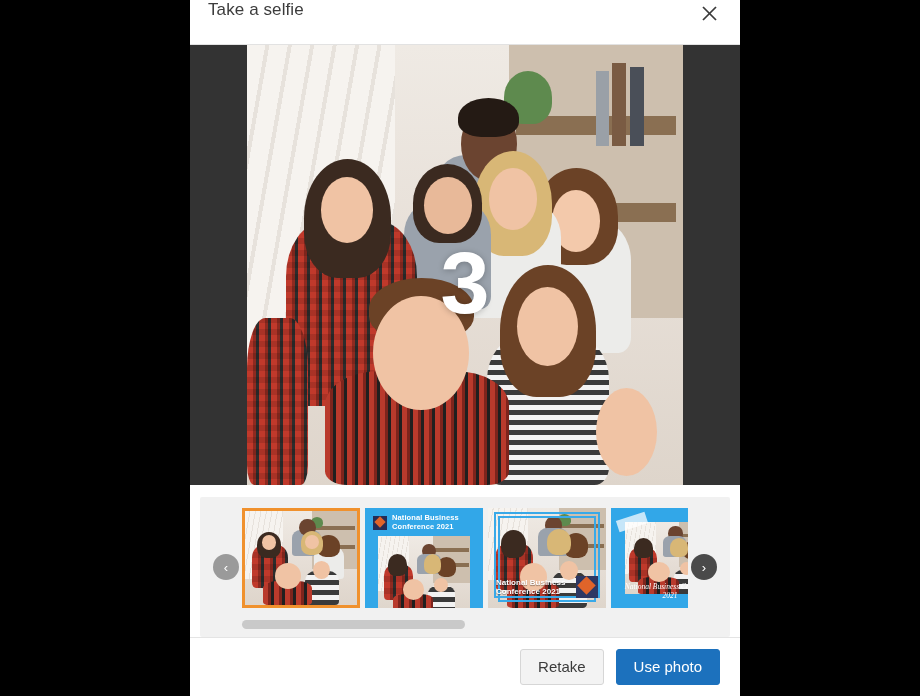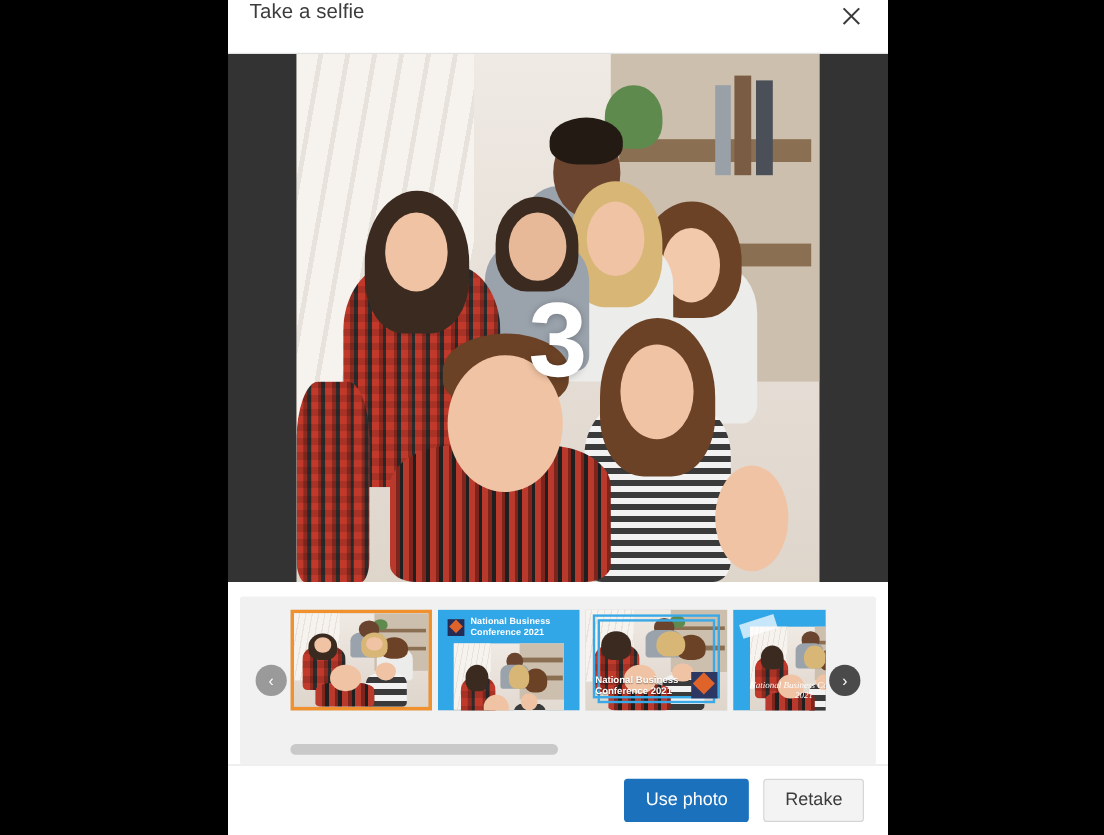--- a/index.html
+++ b/index.html
@@ -115,21 +115,21 @@
     left: 42px;
     top: 11px;
     right: 42px;
     height: 112px;
     display: flex;
     gap: 5px;
     overflow: hidden;
   }
   .thumb {
     width: 118px;
-    height: 84px;
+    height: 100px;
     flex: 0 0 118px;
     position: relative;
     overflow: hidden;
     box-sizing: border-box;
     cursor: pointer;
     background: #cfcfcf;
   }
   .thumb.selected {
     border: 3px solid #f0912d;
   }
@@ -554,18 +554,18 @@
           <span>›</span>
         </button>
 
         <div id="strip-scroll">
           <div id="strip-scroll-thumb"></div>
         </div>
       </div>
     </div>
 
     <div id="footer">
+      <button id="retake-button" class="btn">Retake</button>
       <button id="use-photo-button" class="btn">Use photo</button>
-      <button id="retake-button" class="btn">Retake</button>
     </div>
 
   </div>
 </div>
 
 </body></html>

